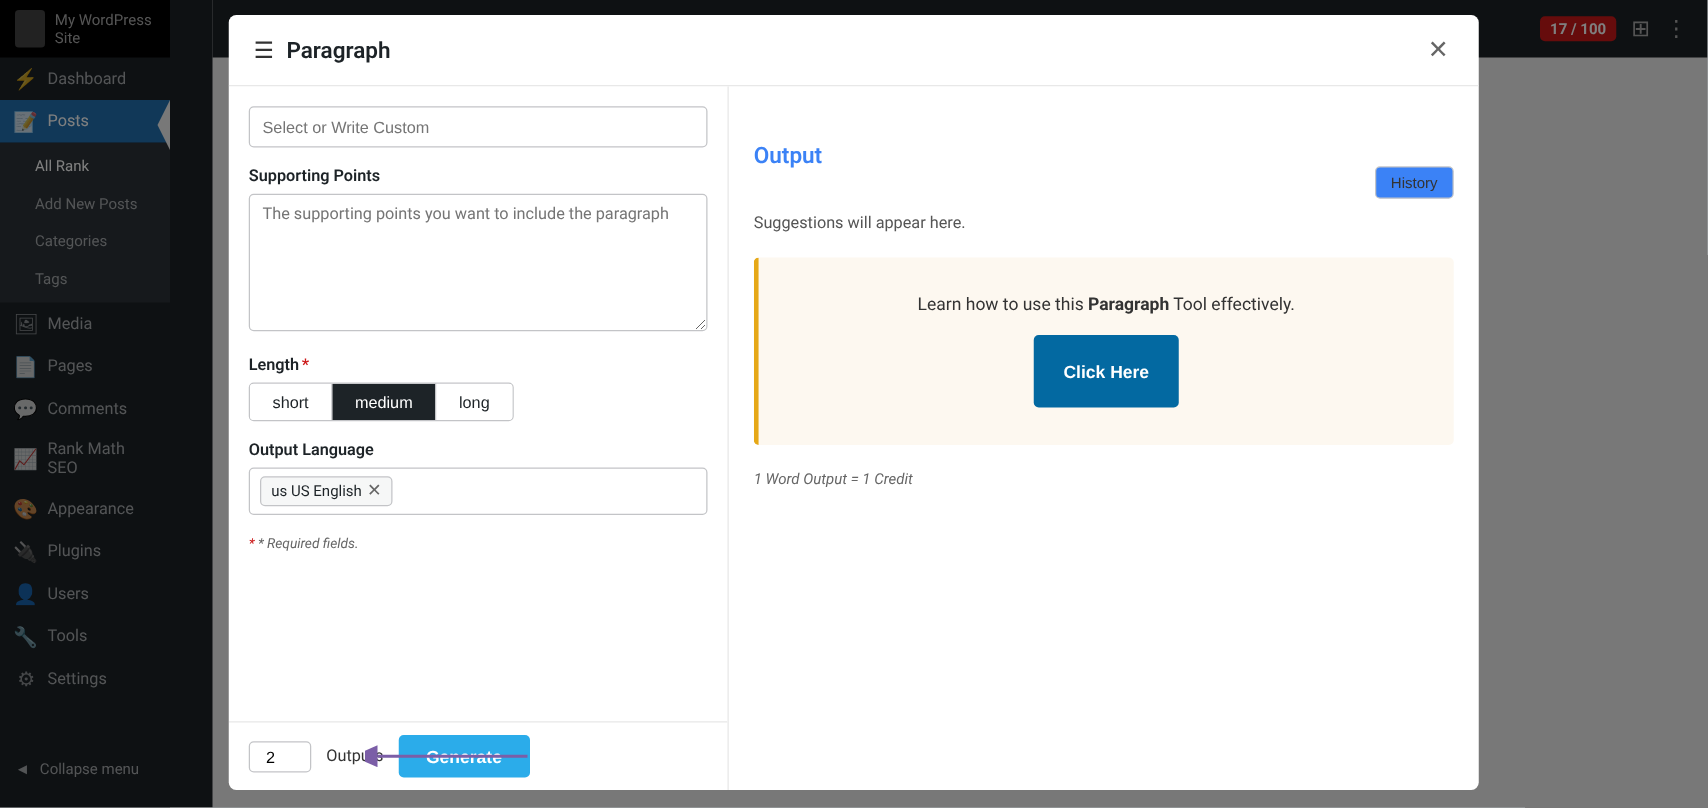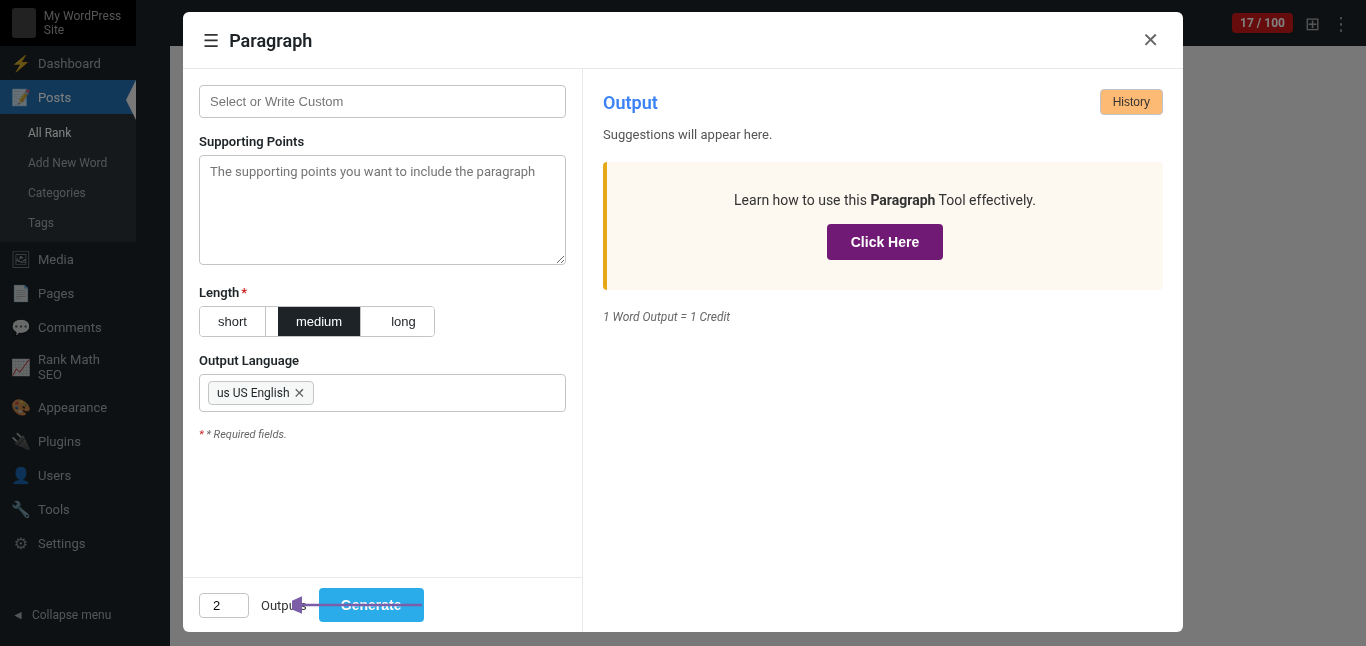--- a/index.html
+++ b/index.html
@@ -222,21 +222,21 @@
       color: #1d2327;
       resize: vertical;
       height: 110px;
       outline: none;
       font-family: inherit;
     }
 
     
     .length-buttons {
       display: flex;
-      gap: 12px;
+      gap: 0;
       border: 1px solid #c3c4c7;
       border-radius: 4px;
       overflow: hidden;
       width: fit-content;
     }
     .length-btn {
       padding: 7px 18px;
       border: none;
       background: #fff;
       font-size: 13px;
@@ -349,26 +349,27 @@
       justify-content: space-between;
       margin-bottom: 12px;
     }
     .output-title {
       font-size: 18px;
       font-weight: 600;
       color: #3b82f6;
     }
     .history-btn {
       border: 1px solid #c3c4c7;
-      background: #fdba74;
+      background: #3b82f6;
       border-radius: 4px;
       padding: 5px 12px;
       font-size: 12px;
       cursor: pointer;
       color: #333;
+      margin-top: 44px;
     }
     .output-suggestion {
       font-size: 13px;
       color: #555;
       margin-bottom: 20px;
     }
     .info-box {
       background: #fdf8f0;
       border-left: 4px solid #e6a817;
       border-radius: 4px;
@@ -376,25 +377,25 @@
       text-align: center;
       margin-bottom: 20px;
     }
     .info-box-text {
       font-size: 14px;
       color: #333;
       margin-bottom: 16px;
     }
     .info-box-text strong { font-weight: 700; }
     .click-here-btn {
-      background: #701a75;
+      background: #0369a1;
       color: #fff;
       border: none;
       border-radius: 4px;
-      padding: 10px 24px;
+      padding: 21px 24px;
       font-size: 14px;
       font-weight: 600;
       cursor: pointer;
     }
     .credit-note {
       font-size: 12px;
       color: #666;
       font-style: italic;
     }
 
@@ -420,21 +421,21 @@
   <div class="wp-sidebar-item active">
     <span class="wp-sidebar-icon">📝</span>
     <span>Posts</span>
   </div>
 
   <div class="wp-sidebar-submenu">
     <div class="wp-sidebar-item active-sub">
       <span>All Rank</span>
     </div>
     <div class="wp-sidebar-item">
-      <span>Add New Word</span>
+      <span>Add New Posts</span>
     </div>
     <div class="wp-sidebar-item">
       <span>Categories</span>
     </div>
     <div class="wp-sidebar-item">
       <span>Tags</span>
     </div>
   </div>
 
   <div class="wp-sidebar-item">

